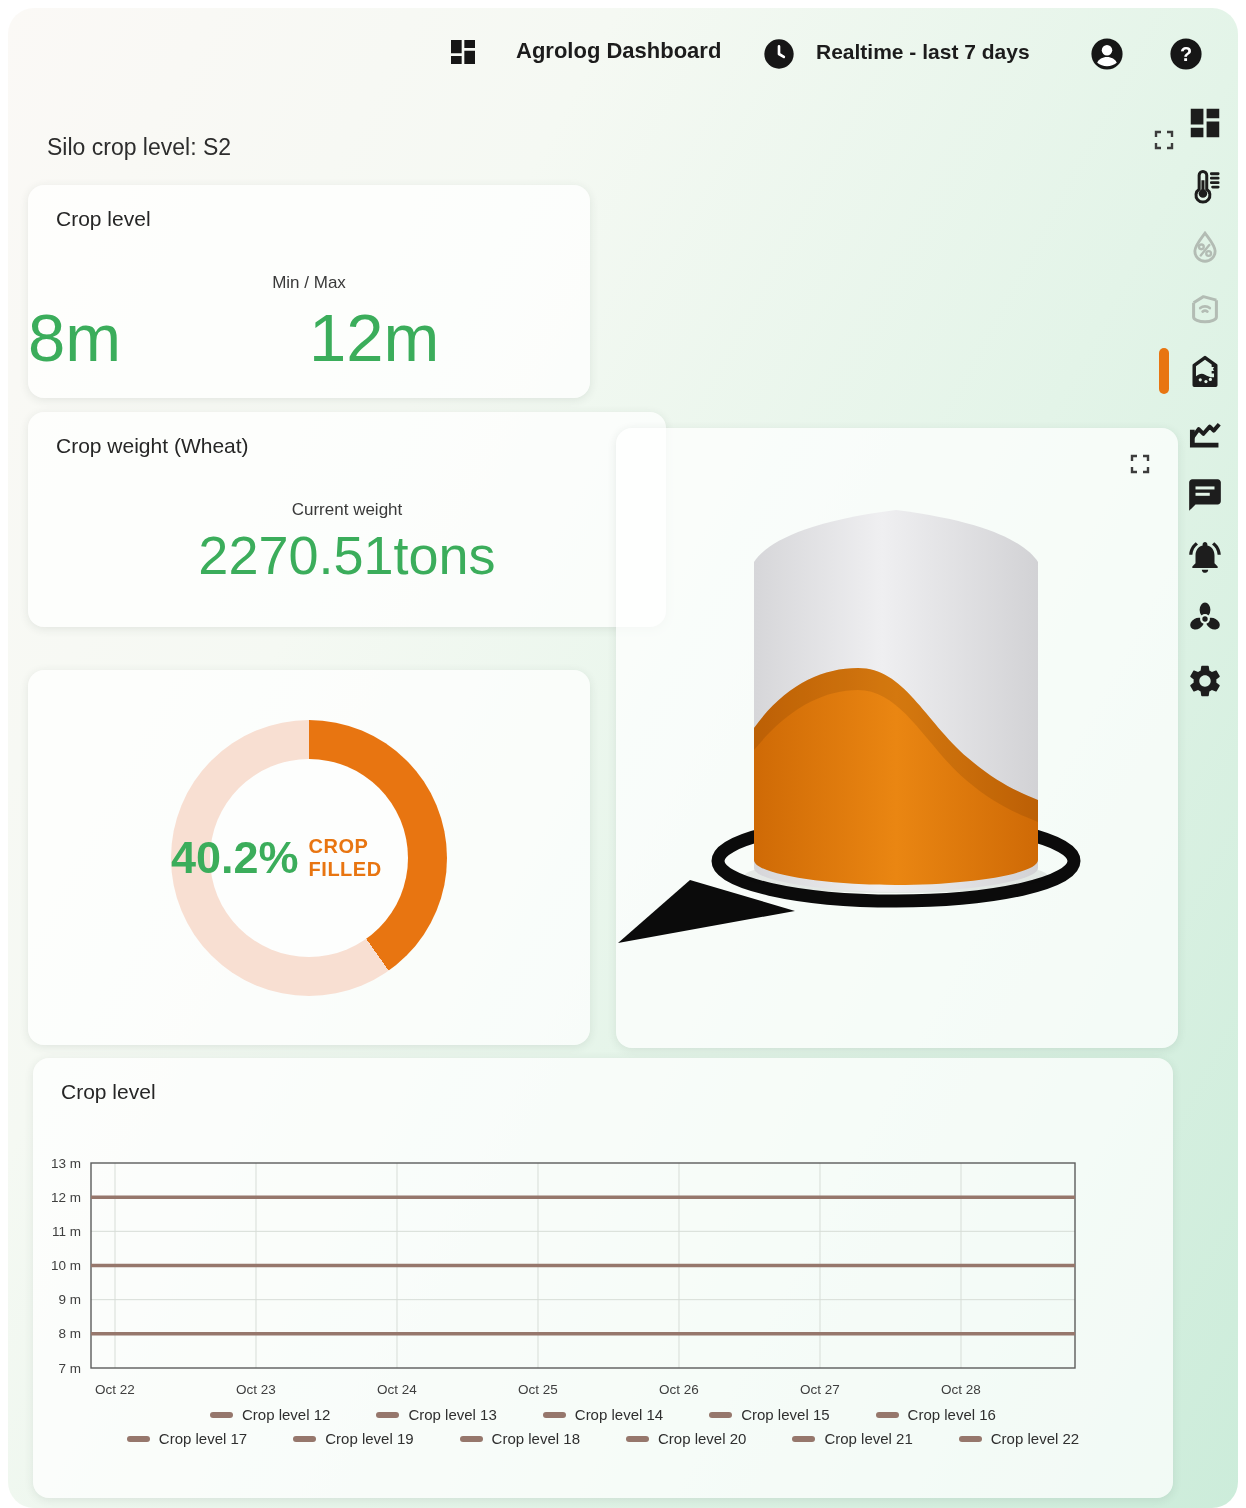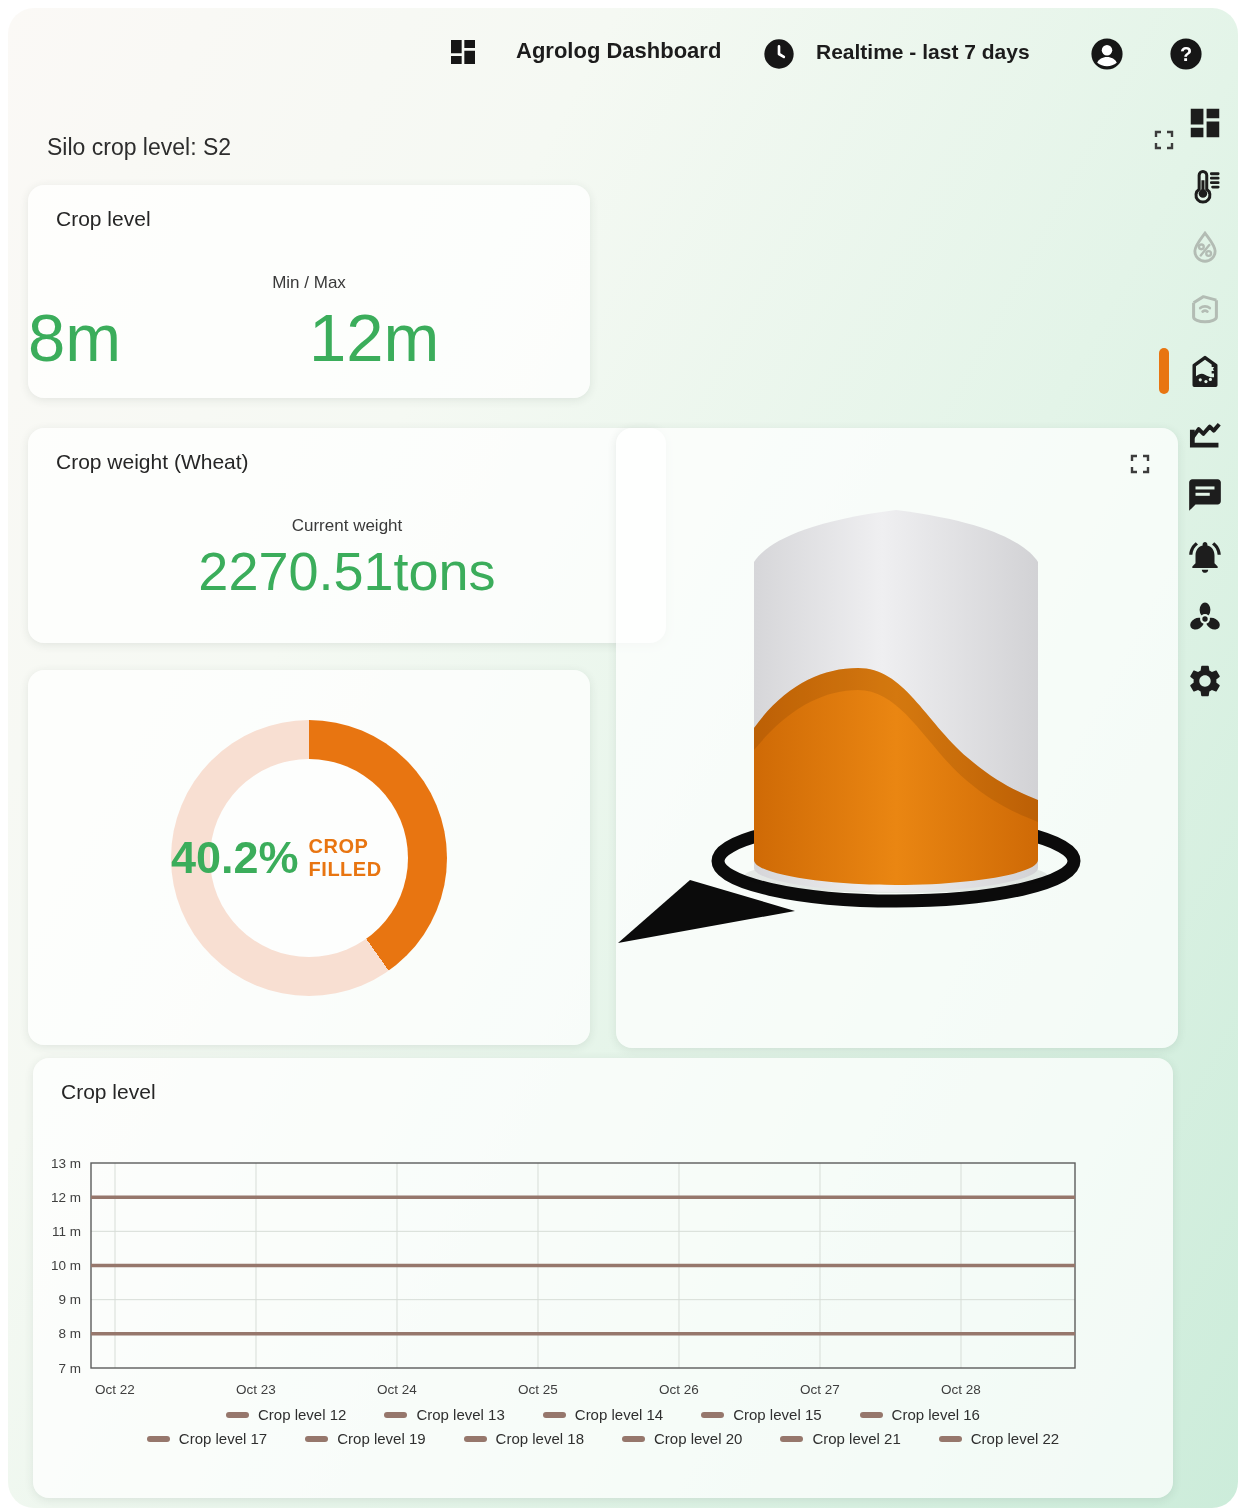--- a/index.html
+++ b/index.html
@@ -17,21 +17,21 @@
   
   #page-title{position:absolute;left:33px;top:120px;font-size:23px;font-weight:500;color:#2d2d2d;margin:6px;}
   .fs-icon{position:absolute;width:24px;height:24px;color:#3c3c3c;cursor:pointer;}
   #page-fullscreen{left:1144px;top:120px;}
   #silo-fullscreen{right:26px;top:24px;position:absolute;}
   
   .card{position:absolute;background:rgba(255,255,255,0.72);border-radius:16px;
     box-shadow:0 2px 10px rgba(40,60,45,0.10);}
   #card-crop-level{left:20px;top:177px;width:562px;height:213px;}
   #card-status{left:608px;top:175px;width:562px;height:217px;}
-  #card-crop-weight{left:20px;top:420px;width:638px;height:215px;}
+  #card-crop-weight{left:20px;top:404px;width:638px;height:215px;}
   #card-silo{left:608px;top:420px;width:562px;height:620px;}
   #card-donut{left:20px;top:662px;width:562px;height:375px;}
   #card-chart{left:25px;top:1050px;width:1140px;height:440px;}
   .card h3{position:absolute;left:28px;top:22px;margin:0;font-size:21px;font-weight:500;color:#262626;}
   .center-label{position:absolute;left:0;right:0;top:88px;text-align:center;font-size:17px;color:#3a3a3a;}
   .value-row{position:absolute;left:0;right:0;top:116px;display:flex;}
   .value-cell{flex:1;text-align:left;font-size:67px;font-weight:500;color:#3BAD5B;line-height:1.1;}
   .big-value{position:absolute;left:0;right:0;top:112px;text-align:center;font-size:54px;font-weight:500;color:#3BAD5B;}
   
   .status-line{position:absolute;left:0;right:0;top:56px;text-align:center;font-size:23px;font-weight:500;color:#2f2f2f;}
@@ -42,21 +42,21 @@
   
   #donut{position:absolute;left:143px;top:50px;width:276px;height:276px;border-radius:50%;}
   #donut::after{content:"";position:absolute;inset:39px;background:#fdfefd;border-radius:50%;}
   .donut-center{position:absolute;left:0;top:0;width:100%;height:100%;display:flex;
     align-items:center;justify-content:center;gap:10px;z-index:2;}
   .donut-pct{font-size:45px;font-weight:700;color:#3BAD5B;}
   .donut-cap{font-size:20px;font-weight:700;letter-spacing:0.5px;color:#E87511;}
   
   #crop-chart{position:absolute;left:0;top:90px;}
   #legend{position:absolute;left:0;right:0;top:348px;display:flex;flex-direction:column;gap:7px;}
-  .legend-row{display:flex;justify-content:center;gap:8px;}
+  .legend-row{display:flex;justify-content:center;gap:16px;}
   .legend-item{display:flex;align-items:center;gap:9px;margin:0 15px;font-size:15px;color:#2f2f2f;cursor:pointer;}
   .legend-dash{width:23px;height:6px;border-radius:3px;background:#96776C;}
   
   #sidebar{position:absolute;right:0;top:96px;width:66px;display:flex;flex-direction:column;align-items:center;gap:24px;}
   .side-item{position:relative;width:40px;height:38px;display:flex;align-items:center;justify-content:center;
     color:#1d1d1d;cursor:pointer;}
   .side-item.disabled{color:#b3bcb4;}
   .side-item.active::before{content:"";position:absolute;left:-26px;top:-4px;width:10px;height:46px;
     border-radius:5px;background:#E87511;}
   .side-item svg{width:38px;height:38px;}

